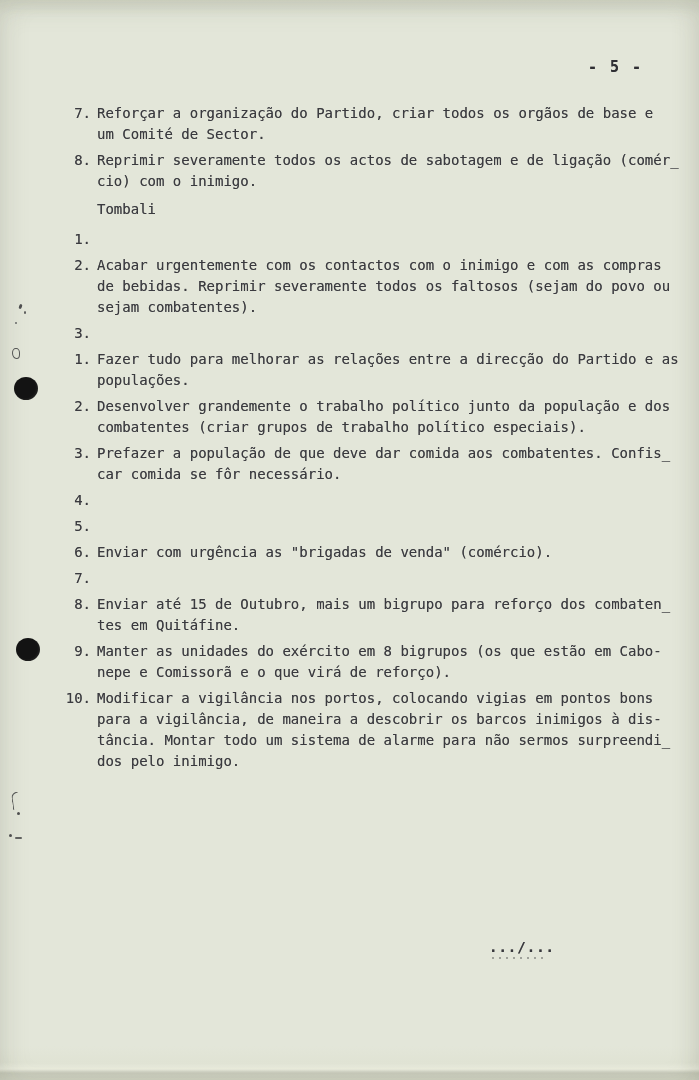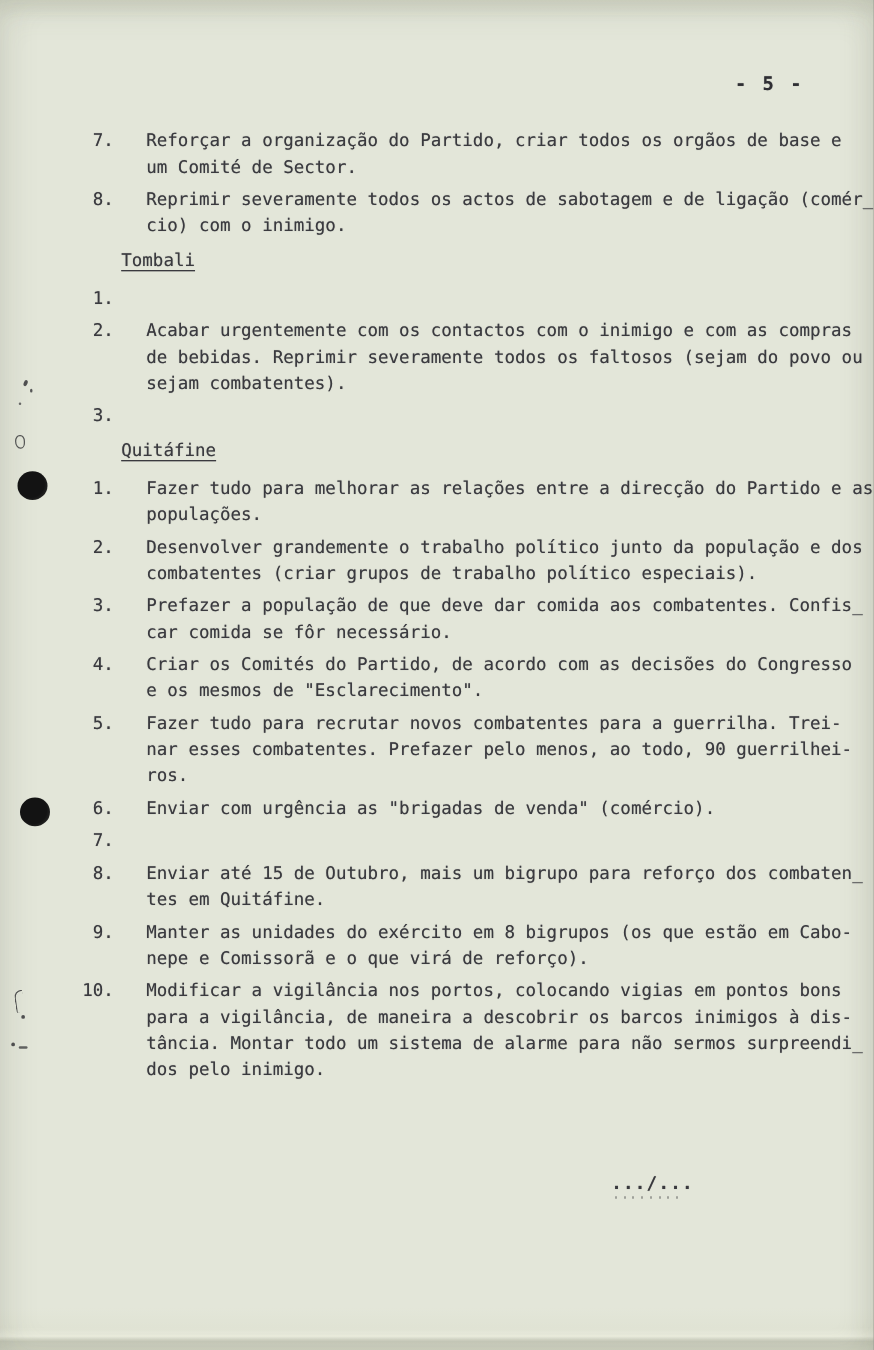--- a/index.html
+++ b/index.html
@@ -26,24 +26,23 @@
     color:#2f2f34;
     text-shadow:0 0 0.6px rgba(40,40,45,0.55);
   }
   .content {
     position:absolute; left:57px; top:103px; width:630px;
     font-size:14px; line-height:21px;
     text-shadow:0 0 0.6px rgba(40,40,45,0.5);
   }
   .item { display:flex; margin-bottom:5px; }
   .item .num { width:34px; min-width:34px; text-align:right; margin-right:6px; }
-  .item .txt { white-space:pre;margin-left:20px; }
+  .item .txt { white-space:pre; }
   .heading {
     margin:7px 0 9px 40px;
-    text-decoration:underline;
     text-underline-offset:3px;
     text-decoration-thickness:1.3px;
   }
   .continuation {
     position:absolute; left:489px; top:939px;
     font-size:14px; font-weight:700; letter-spacing:1px;
     color:#38383d;
     text-shadow:0 0 0.6px rgba(40,40,45,0.5);
   }
   .continuation-ghost {
@@ -114,47 +113,41 @@
     <div class="item">
       <span class="num">2.</span>
       <span class="txt">Acabar urgentemente com os contactos com o inimigo e com as compras
 de bebidas. Reprimir severamente todos os faltosos (sejam do povo ou
 sejam combatentes).</span>
     </div>
     <div class="item">
       <span class="num">3.</span>
     </div>
 
-    <div class="heading">Quitáfine</div>
 
     <div class="item">
       <span class="num">1.</span>
       <span class="txt">Fazer tudo para melhorar as relações entre a direcção do Partido e as
 populações.</span>
     </div>
     <div class="item">
       <span class="num">2.</span>
       <span class="txt">Desenvolver grandemente o trabalho político junto da população e dos
 combatentes (criar grupos de trabalho político especiais).</span>
     </div>
     <div class="item">
       <span class="num">3.</span>
       <span class="txt">Prefazer a população de que deve dar comida aos combatentes. Confis̲
 car comida se fôr necessário.</span>
     </div>
     <div class="item">
       <span class="num">4.</span>
-      <span class="txt">Criar os Comités do Partido, de acordo com as decisões do Congresso
-e os mesmos de "Esclarecimento".</span>
     </div>
     <div class="item">
       <span class="num">5.</span>
-      <span class="txt">Fazer tudo para recrutar novos combatentes para a guerrilha. Trei-
-nar esses combatentes. Prefazer pelo menos, ao todo, 90 guerrilhei-
-ros.</span>
     </div>
     <div class="item">
       <span class="num">6.</span>
       <span class="txt">Enviar com urgência as "brigadas de venda" (comércio).</span>
     </div>
     <div class="item">
       <span class="num">7.</span>
     </div>
     <div class="item">
       <span class="num">8.</span>

